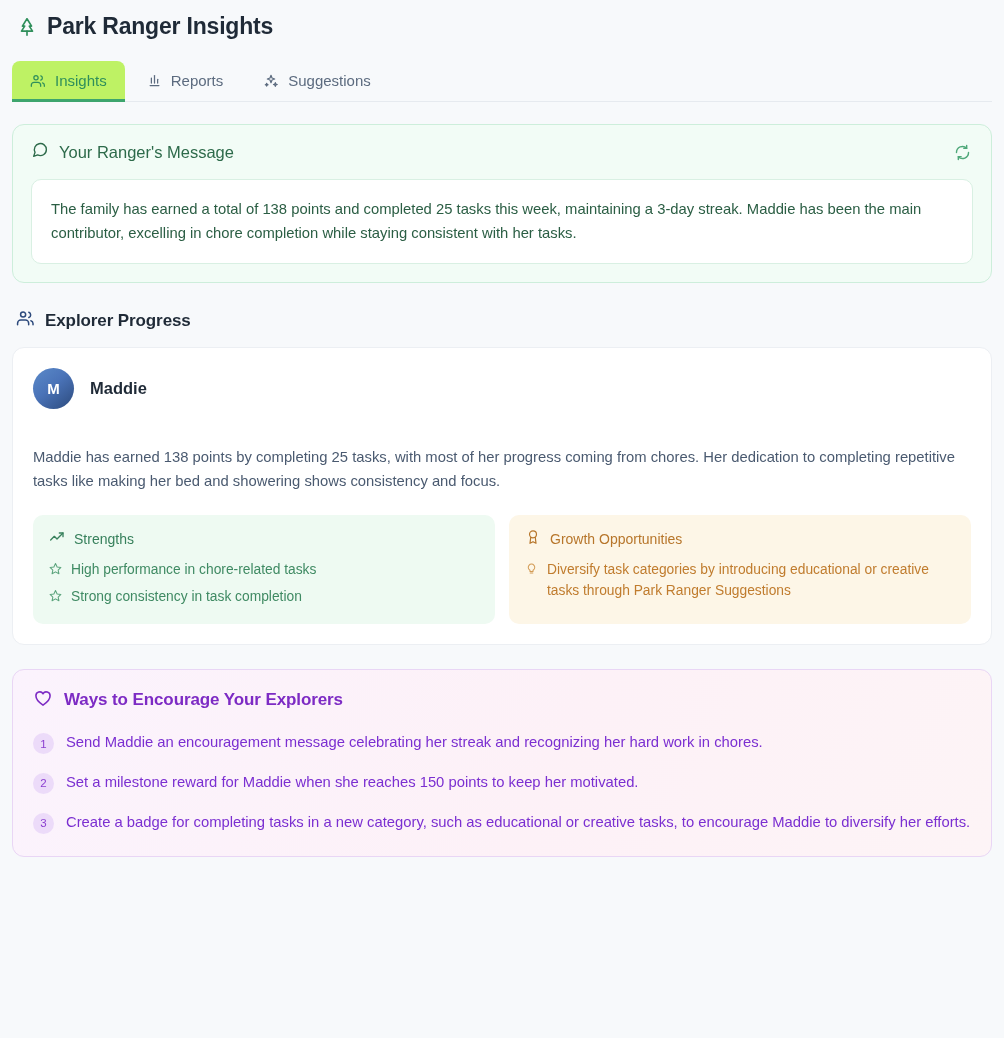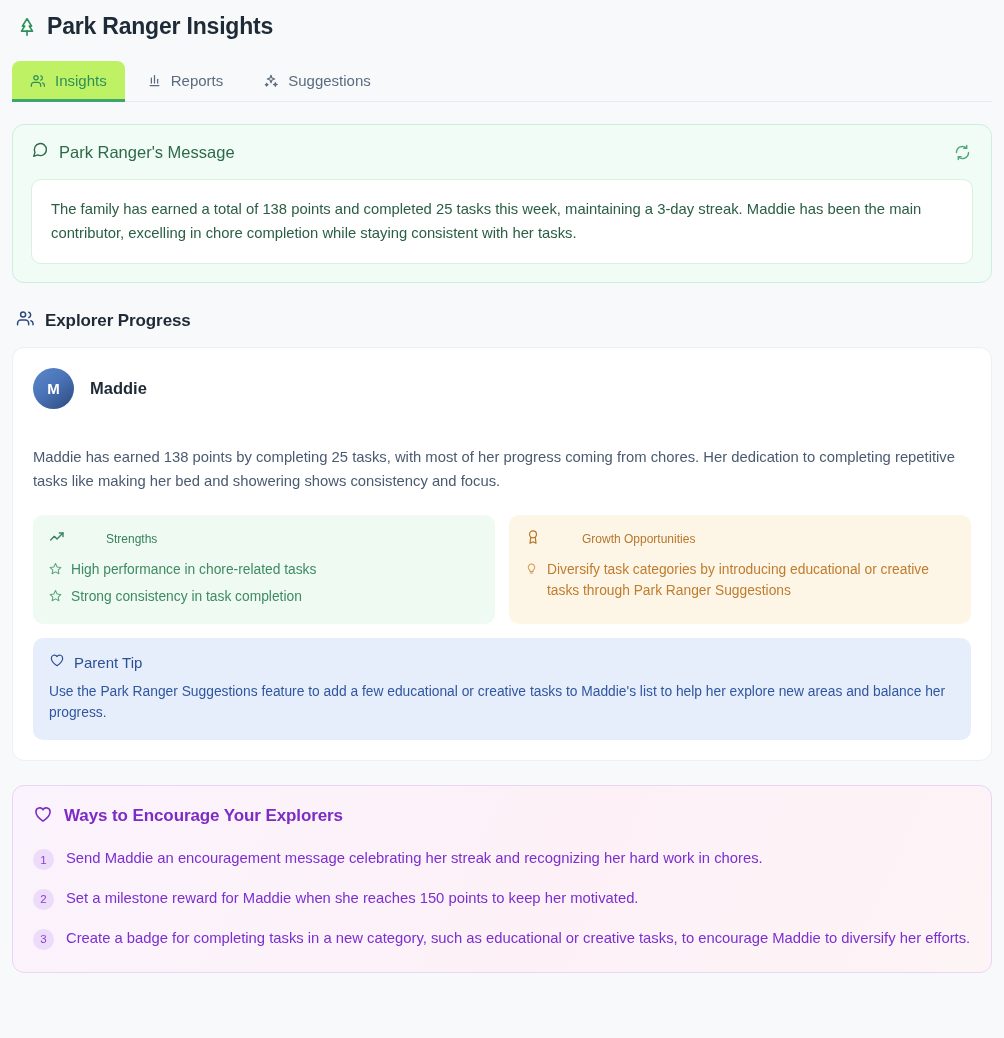--- a/index.html
+++ b/index.html
@@ -148,21 +148,21 @@
   .two-col {
     display: grid;
     grid-template-columns: 1fr 1fr;
     gap: 14px;
     margin-top: 22px;
   }
   .box { border-radius: 10px; padding: 14px 16px 16px 16px; }
   .box.strengths { background: #eefaf2; }
   .box.growth    { background: #fdf6e7; }
   .box-head { display: flex; align-items: center; gap: 9px; }
-  .box-head .box-title { font-size: 12px; margin-left: 32px; }
+  .box-head .box-title { font-size: 14px; }
   .strengths .box-title { color: #37805c; }
   .growth .box-title { color: #b7762b; }
 
   .box ul { list-style: none; margin-top: 11px; }
   .box li {
     display: flex;
     align-items: flex-start;
     gap: 9px;
     font-size: 13.8px;
     line-height: 1.48;
@@ -284,21 +284,21 @@
   </div>
 
   <div class="ranger-card">
     <div class="ranger-head">
       <div class="ranger-head-left">
         <span>
           <svg width="18" height="18" viewBox="0 0 24 24" fill="none" stroke="#2d6a4a" stroke-width="1.8" stroke-linecap="round" stroke-linejoin="round">
             <path d="M20.5 11.5a8 8 0 0 1-11.6 7.1L3.5 20.5l1.9-5.4A8 8 0 1 1 20.5 11.5z"></path>
           </svg>
         </span>
-        <span class="ranger-title">Park Ranger's Message</span>
+        <span class="ranger-title">Your Ranger's Message</span>
       </div>
       <button class="refresh-btn">
         <svg width="17" height="17" viewBox="0 0 24 24" fill="none" stroke="currentColor" stroke-width="2" stroke-linecap="round" stroke-linejoin="round">
           <path d="M20.5 12a8.5 8.5 0 0 1-14.4 6.1"></path>
           <path d="M3.5 12a8.5 8.5 0 0 1 14.4-6.1"></path>
           <polyline points="17.9 2.2 17.9 6.2 13.9 6.2"></polyline>
           <polyline points="6.1 21.8 6.1 17.8 10.1 17.8"></polyline>
         </svg>
       </button>
     </div>
@@ -376,31 +376,20 @@
                 <path d="M9.2 15.2a6 6 0 1 1 5.6 0v2.3H9.2z"></path>
                 <line x1="9.6" y1="20.3" x2="14.4" y2="20.3"></line>
               </svg>
             </span>
             <span>Diversify task categories by introducing educational or creative tasks through Park Ranger Suggestions</span>
           </li>
         </ul>
       </div>
     </div>
 
-    <div class="tip-box">
-      <div class="tip-head">
-        <span>
-          <svg width="16" height="16" viewBox="0 0 24 24" fill="none" stroke="#2c4f96" stroke-width="1.8" stroke-linecap="round" stroke-linejoin="round">
-            <path d="M12 20.5S3.5 15.2 3.5 9.4A4.6 4.6 0 0 1 12 6.9a4.6 4.6 0 0 1 8.5 2.5c0 5.8-8.5 11.1-8.5 11.1z"></path>
-          </svg>
-        </span>
-        <span class="tip-title">Parent Tip</span>
-      </div>
-      <div class="tip-text">Use the Park Ranger Suggestions feature to add a few educational or creative tasks to Maddie's list to help her explore new areas and balance her progress.</div>
-    </div>
   </div>
 
   <div class="encourage-card">
     <div class="encourage-head">
       <span>
         <svg width="20" height="20" viewBox="0 0 24 24" fill="none" stroke="#7d2bc4" stroke-width="1.9" stroke-linecap="round" stroke-linejoin="round">
           <path d="M12 20.5S3.5 15.2 3.5 9.4A4.6 4.6 0 0 1 12 6.9a4.6 4.6 0 0 1 8.5 2.5c0 5.8-8.5 11.1-8.5 11.1z"></path>
         </svg>
       </span>
       <span class="encourage-title">Ways to Encourage Your Explorers</span>

